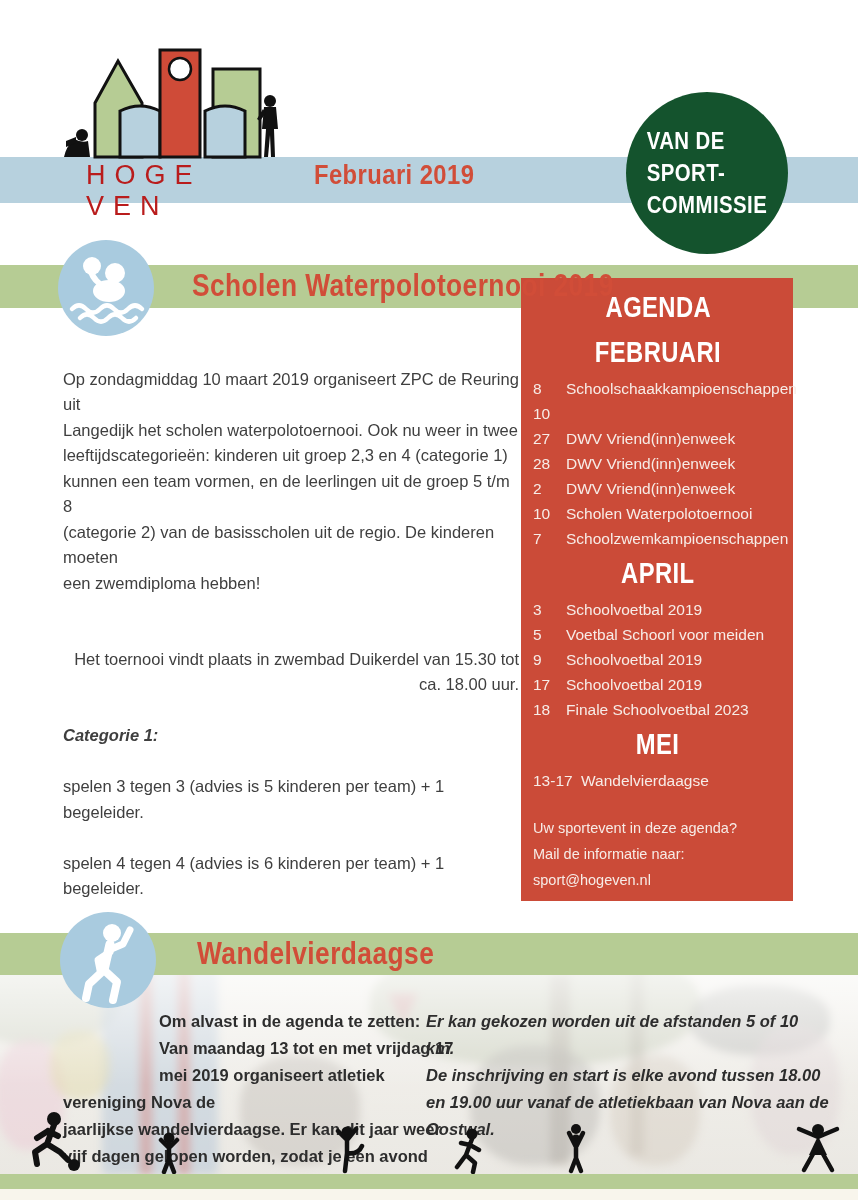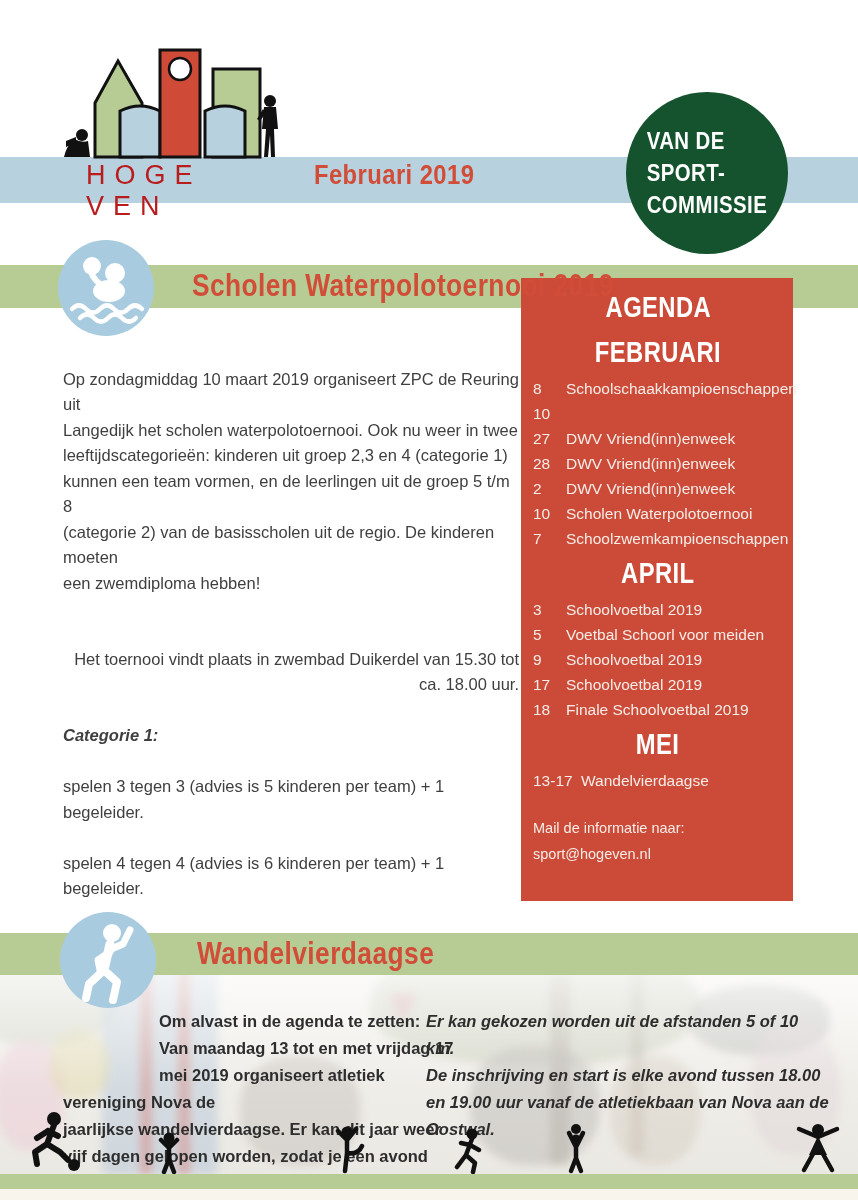--- a/index.html
+++ b/index.html
@@ -222,30 +222,31 @@
     <div class="row">
         <span class="d">9</span>
         <span class="l">Schoolvoetbal 2019</span>
       </div>
     <div class="row">
         <span class="d">17</span>
         <span class="l">Schoolvoetbal 2019</span>
       </div>
     <div class="row">
         <span class="d">18</span>
-        <span class="l">Finale Schoolvoetbal 2019</span>
+        <span class="l">Finale Schoolvoetbal 2023</span>
       </div>
 
     <div class="hd month"><span>MEI</span></div>
     <div class="row">
         <span class="d" style="min-width:48px">13-17</span>
         <span class="l">Wandelvierdaagse</span>
       </div>
 
     <div class="foot">
+      <div>Uw sportevent in deze agenda?</div>
       <div>Mail de informatie naar: sport@hogeven.nl</div>
     </div>
   </div>
 
   <div class="stripe green2"></div>
   <div class="icon-circle walker">
     <svg width="96" height="96" viewBox="0 0 96 96">
       <circle cx="52" cy="21" r="9" fill="#fff"></circle>
       <path d="M50 32 L44 58" stroke="#fff" stroke-width="9" stroke-linecap="round"></path>
       <path d="M49 38 L63 32 L70 18" stroke="#fff" stroke-width="7" fill="none" stroke-linecap="round" stroke-linejoin="round"></path>

